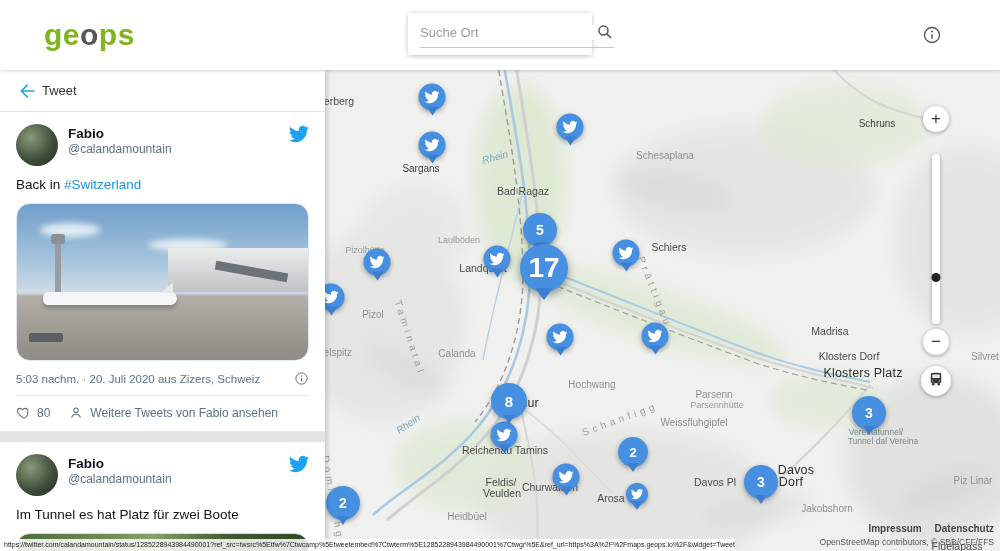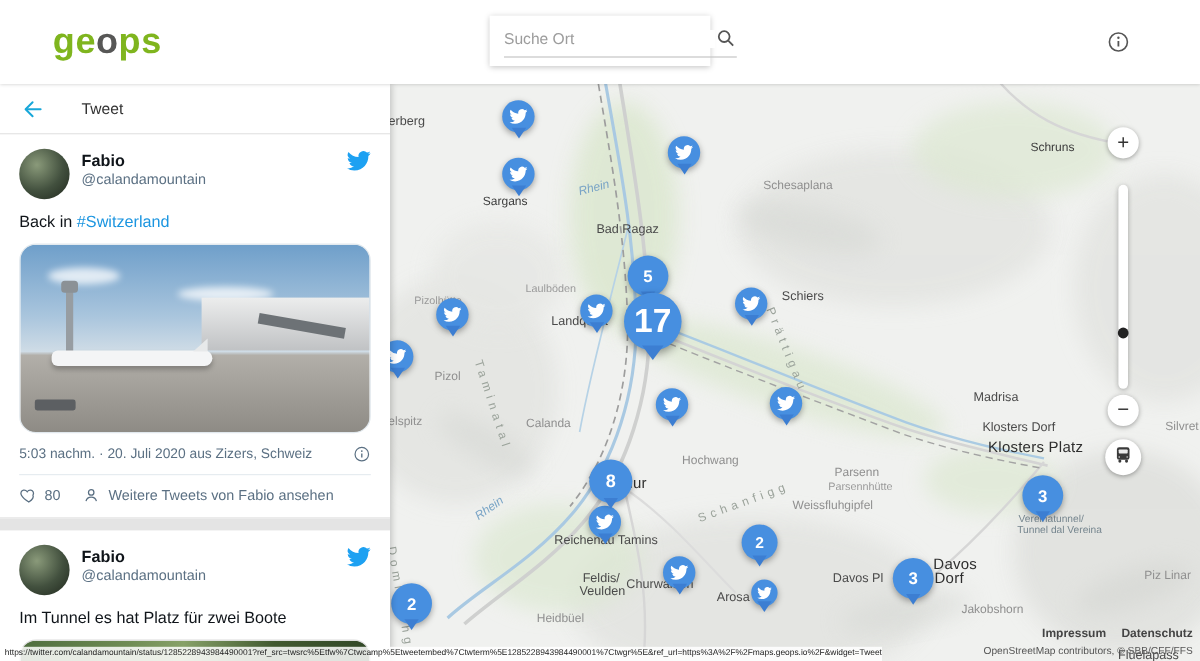--- a/index.html
+++ b/index.html
@@ -16,21 +16,21 @@
                 background:#fff; box-shadow:0 1px 5px rgba(0,0,0,.25); display:flex; align-items:stretch; }
   .search-inner { display:flex; align-items:center; flex:1; margin:4px 10px 7px 12px; border-bottom:1px solid #c6c6c6; }
   .search-inner input { border:none; outline:none; flex:1; font-size:13px; color:#333; font-family:inherit; }
   .search-inner input::placeholder { color:#9c9c9c; }
   .sicon { width:18px; height:18px; color:#555; flex:none; cursor:pointer; }
   .infobtn { position:absolute; right:58px; top:25px; width:20px; height:20px; color:#555; cursor:pointer; }
 
   
   .panel { position:absolute; top:70px; left:0; width:325px; bottom:0; background:#e4e4e4;
            z-index:20; box-shadow:2px 0 5px rgba(0,0,0,.18); overflow:hidden; }
-  .panel-header { height:42px; background:#fff; display:flex; align-items:center; gap:30px;
+  .panel-header { height:42px; background:#fff; display:flex; align-items:center; gap:4px;
                   padding:0 18px; border-bottom:1px solid #e2e2e2; }
   .backbtn { width:20px; height:20px; color:#18a7d9; cursor:pointer; flex:none; }
   .panel-title { font-size:13px; color:#333; }
   .card { background:#fff; padding:12px 16px 10px; margin-bottom:10px; border-bottom:1px solid #e6e6e6; }
   .user-row { display:flex; align-items:flex-start; }
   .avatar { width:42px; height:42px; border-radius:50%; flex:none; cursor:pointer;
             background:radial-gradient(circle at 35% 32%, #8a9a7a, #42503e 55%, #232b20 95%); }
   .names { flex:1; padding:2px 0 0 10px; cursor:pointer; }
   .tname { font-size:13.5px; font-weight:700; color:#0f1419; }
   .thandle { font-size:12px; color:#5b7083; margin-top:1px; }

